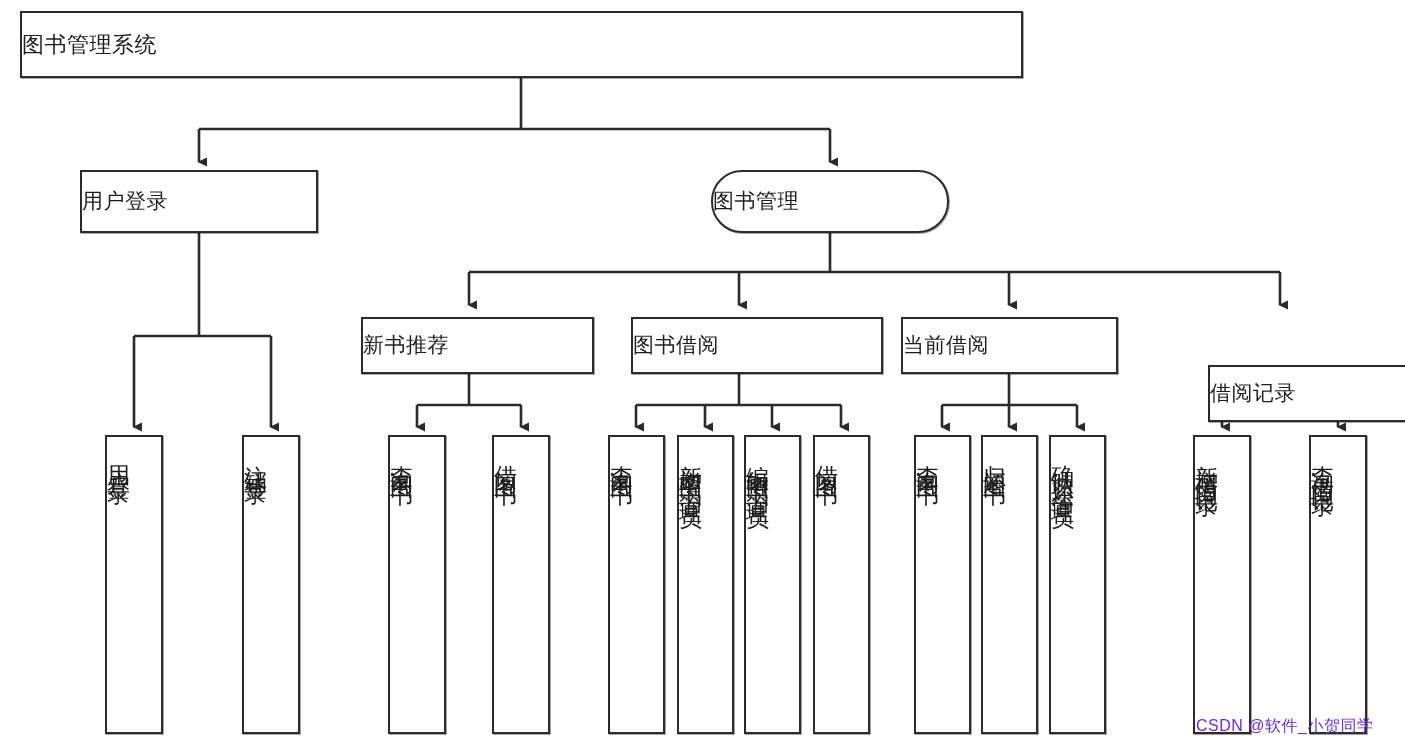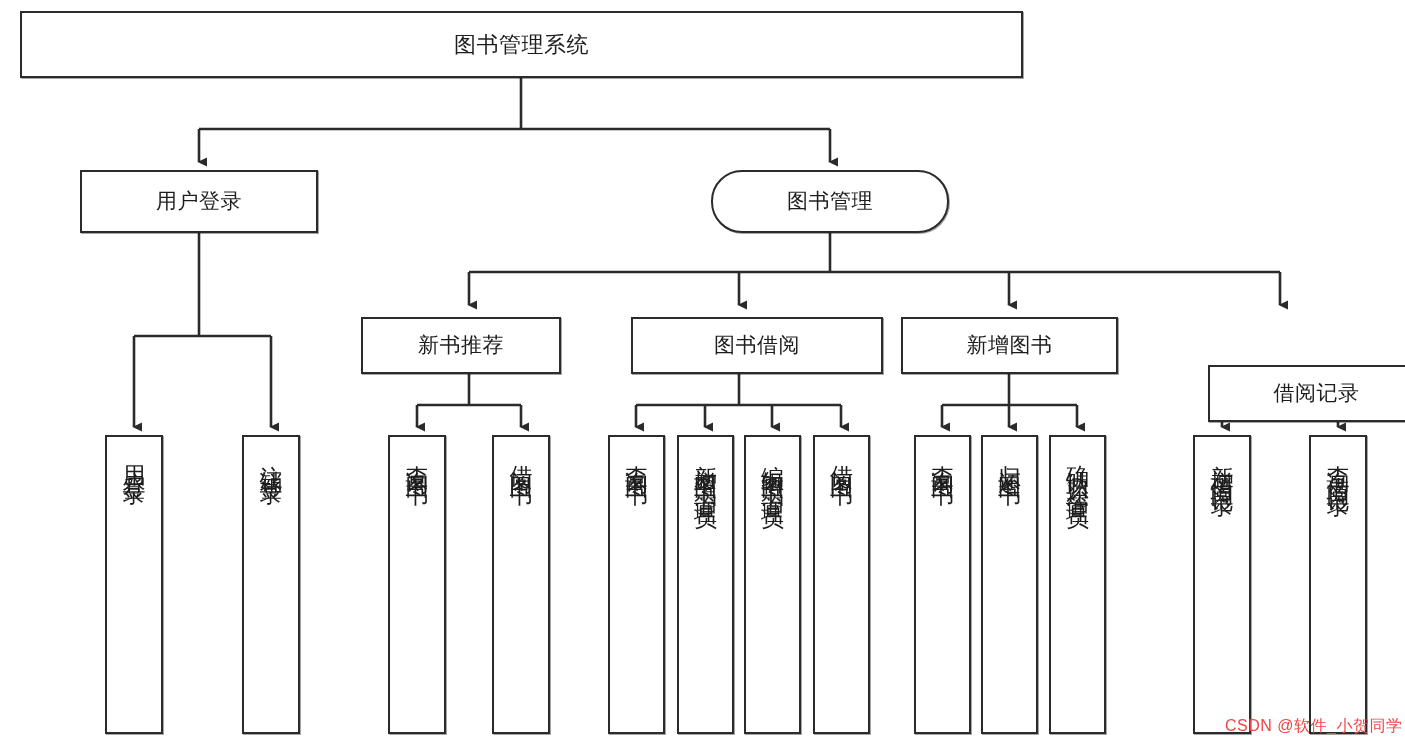--- a/index.html
+++ b/index.html
@@ -26,21 +26,21 @@
     height: 747px;
     pointer-events: none;
   }
   .node {
     position: absolute;
     box-sizing: border-box;
     background: #ffffff;
     border: 2.5px solid #2b2b2b;
     display: flex;
     align-items: center;
-    justify-content: center;
+    justify-content: flex-start;
     color: #1d1d1d;
     box-shadow: 1px 1px 0 rgba(0,0,0,0.35);
   }
   .node .label {
     display: block;
     text-align: center;
     line-height: 1.15;
     white-space: nowrap;
   }
   
@@ -60,24 +60,23 @@
     writing-mode: vertical-rl;
     text-orientation: upright;
     font-size: 23px;
     letter-spacing: 6px;
     line-height: 1;
     white-space: nowrap;
   }
   .watermark {
     position: absolute;
     font-size: 16px;
-    color: #ef4444;
+    color: #6d28d9;
     white-space: nowrap;
     letter-spacing: 0.5px;
-    margin-left: 29px;
   }
 </style>
 </head>
 <body>
 
 <div id="canvas">
 
   <svg class="connectors" viewBox="0 0 1405 747" xmlns="http://www.w3.org/2000/svg">
     <defs>
       <marker id="arrow" markerWidth="10" markerHeight="10" refX="5" refY="8" orient="auto" markerUnits="userSpaceOnUse">
@@ -133,30 +132,30 @@
   </div>
 
   <div class="node horiz" style="left:80px; top:170px; width:238px; height:63px;">
     <span class="label">用户登录</span>
   </div>
 
   <div class="node horiz" style="left:711px; top:170px; width:238px; height:63px;border-radius:31px;">
     <span class="label">图书管理</span>
   </div>
 
-  <div class="node horiz" style="left:361px; top:317px; width:200px; height:57px;">
+  <div class="node horiz" style="left:361px; top:317px; width:233px; height:57px;">
     <span class="label">新书推荐</span>
   </div>
 
   <div class="node horiz" style="left:631px; top:317px; width:252px; height:57px;">
     <span class="label">图书借阅</span>
   </div>
 
   <div class="node horiz" style="left:901px; top:317px; width:217px; height:57px;">
-    <span class="label">新增图书</span>
+    <span class="label">当前借阅</span>
   </div>
 
   <div class="node horiz" style="left:1208px; top:317px; width:217px; height:57px;margin-top:48px;">
     <span class="label">借阅记录</span>
   </div>
 
   <div class="node vert" style="left:105px; top:435px; width:58px; height:299px;">
     <span class="label">用户登录</span>
   </div>
 

